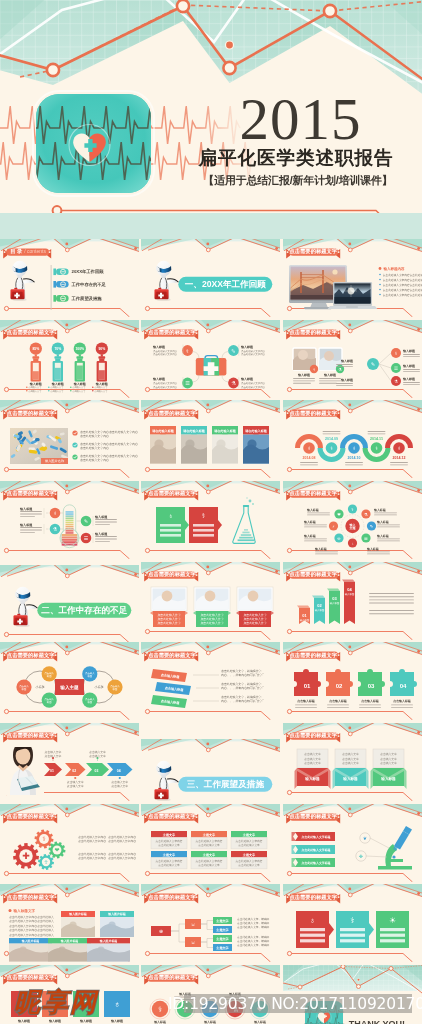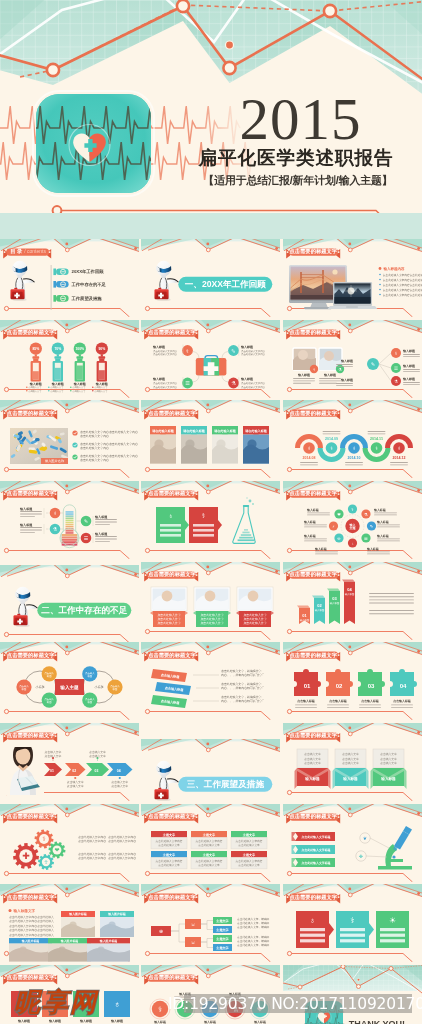--- a/index.html
+++ b/index.html
@@ -128,21 +128,21 @@
  <path d="M53.5,68.0 C53.5,68.0 69.8,57.8 69.8,48.3 C69.8,43.0 66.0,39.4 61.6,39.4 C58.0,39.4 55.2,41.5 53.5,44.0 L53.5,68.0 Z" fill="#f1634a"></path>
 
  <path d="M48.4,49.3 h3.8 v-4.3 h4.4 v4.3 h4.0 v4.4 h-4.0 v4.3 h-4.4 v-4.3 h-3.8 Z" fill="#45c7ba"></path>
 
  <path d="M53.5,57.9 h3.1 v4.3 h-3.1 Z" fill="#f1634a"></path>
  <path d="M50.4,44.9 h3.1 v-4.1 h-3.1 Z" fill="#fbf3e4" opacity="0"></path>
 </svg>
       </div>
 <div class="year">2015</div>
 <div class="maintitle">扁平化医学类述职报告</div>
-<div class="subtitle">【适用于总结汇报/新年计划/输入主题】</div>
+<div class="subtitle">【适用于总结汇报/新年计划/培训课件】</div>
 </div>
 <div id="grid">
 <div class="slide" style="left:0.0px;top:0.00px;">
         <svg class="sframe" viewBox="0 0 139 78">
           <rect x="0" y="0" width="139" height="78" fill="#fdf5e8"></rect>
           <rect x="0" y="0" width="139" height="2.4" fill="#e2f0ea"></rect>
           <polygon points="0,0 54,0 0,11.4" fill="#c7e7dc"></polygon>
           <polygon points="0,0 36,0 0,7.6" fill="#aedecf"></polygon>
           <polygon points="53,0 92,0 67.3,10.8" fill="#c2e5da"></polygon>
           <polygon points="60,0 85,0 67.3,7.6" fill="#aedecf"></polygon>

